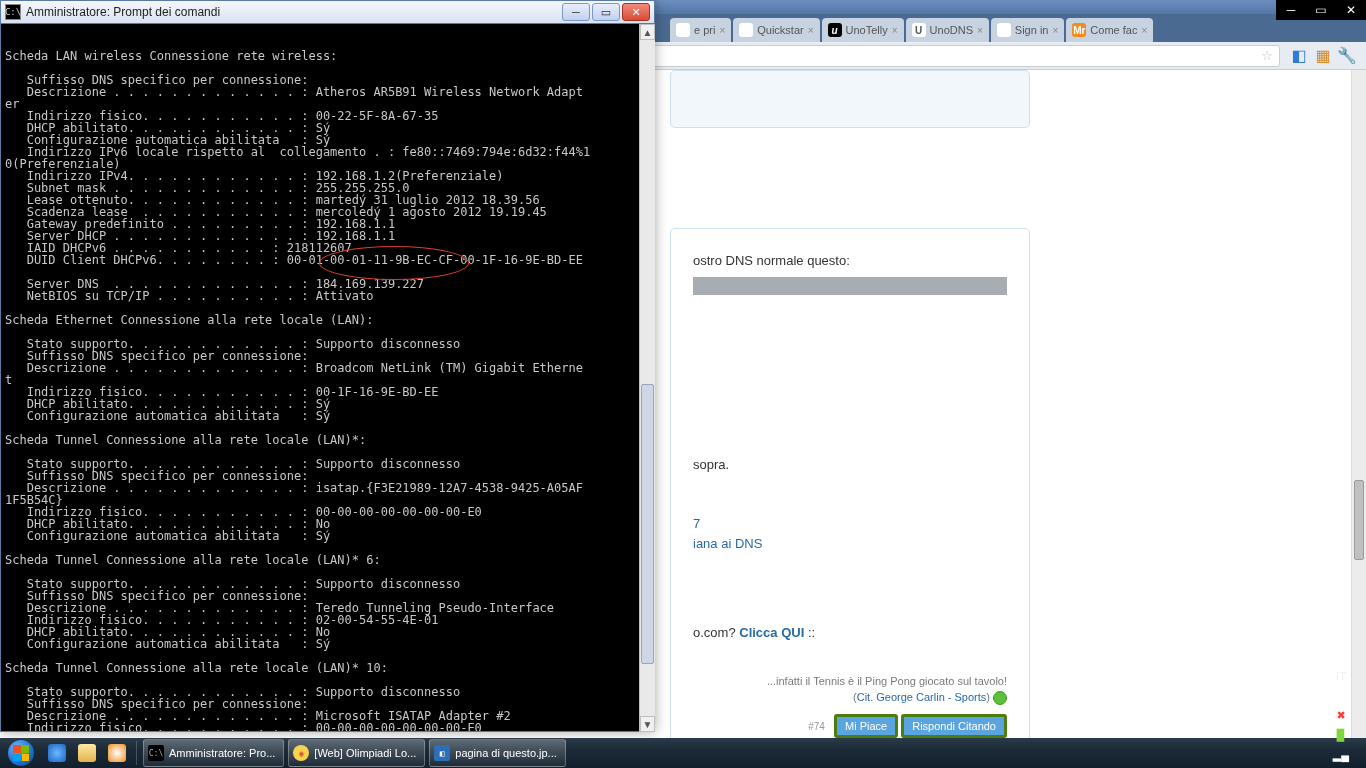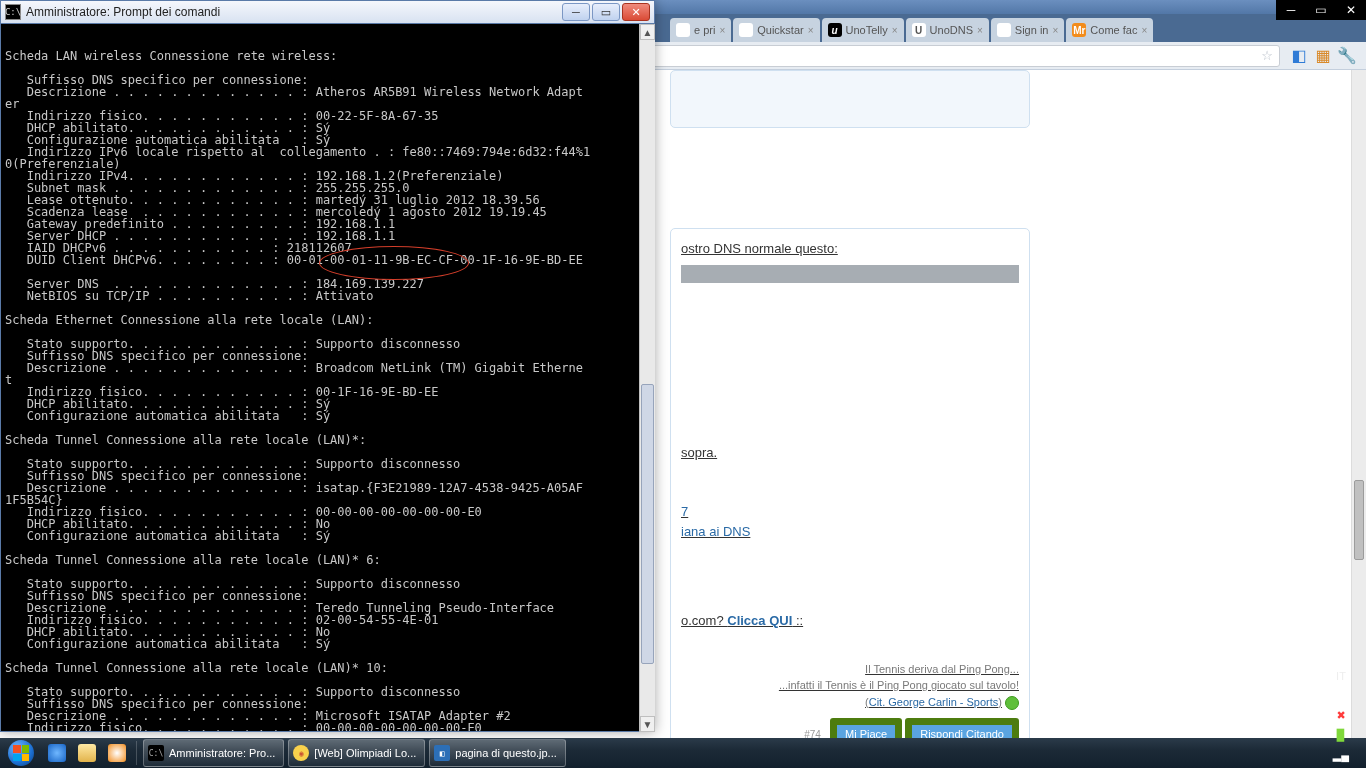--- a/index.html
+++ b/index.html
@@ -15,28 +15,28 @@
   .chrome-winbtns { position:absolute; top:0; right:0; height:20px; display:flex; }
   .chrome-winbtns span { width:30px; height:20px; display:flex; align-items:center; justify-content:center; font-size:12px; color:#fff; background:#000; }
   .chrome-winbtns .cx { background:#000; }
   .chrome-addr { height:28px; background:#e7ecf2; border-bottom:1px solid #c4cfdd; display:flex; align-items:center; padding:0 8px; }
   .chrome-addr .navbtn { width:22px; height:22px; display:flex; align-items:center; justify-content:center; color:#888; font-size:14px; }
   .chrome-addr .urlbox { flex:1; height:22px; background:#fff; border:1px solid #c8cdd4; border-radius:3px; display:flex; align-items:center; padding:0 6px; font-size:13px; color:#8a8a8a; margin:0 6px; }
   .chrome-addr .righticon { width:22px; height:22px; display:flex; align-items:center; justify-content:center; color:#666; margin-left:2px; }
   .chrome-content { position:absolute; left:0; right:15px; top:70px; bottom:30px; background:#fff; }
   .forum-panel { position:absolute; left:670px; width:360px; top:0; }
   .forum-quote { border:1px solid #cfe0f0; border-radius:5px; background:#f2f7fc; padding:8px 10px; font-size:12px; color:#444; margin-bottom:100px; height:58px; }
-  .forum-block { border:1px solid #cfe0f0; border-radius:5px; padding:10px; font-size:13px; color:#333; line-height:1.5;text-decoration:underline; }
+  .forum-block { border:1px solid #cfe0f0; border-radius:5px; padding:22px; font-size:13px; color:#333; line-height:1.5; }
   .forum-block .greybar { height:18px; background:#a7adb3; margin:6px 0 160px; }
   .forum-block a { color:#2a6aa6; text-decoration:none; }
   .forum-sig { font-size:11px; color:#7a7a7a; text-align:right; margin-top:30px; line-height:1.5; }
   .forum-sig .cit { color:#2a6aa6; }
   .forum-actions { text-align:right; margin-top:8px; font-size:11px; }
   .forum-actions .num { color:#999; margin-right:6px; font-size:10px; }
-  .forum-actions button { background:#5aa4e0; color:#fff; border:7px solid #4d7c0f; border-radius:3px; padding:3px 8px; font-size:11px; cursor:pointer; }
+  .forum-actions button { background:#5aa4e0; color:#fff; border:3px solid #4d7c0f; border-radius:3px; padding:3px 8px; font-size:11px; cursor:pointer; }
   .green-dot { display:inline-block; width:14px; height:14px; border-radius:50%; background:#5fbf3a; border:1px solid #3e9a1f; vertical-align:middle; margin-left:3px; }
   .chrome-scroll { position:absolute; right:0; top:70px; bottom:30px; width:15px; background:#ececec; border-left:1px solid #dcdcdc; }
   .chrome-scroll .thumb { position:absolute; left:2px; right:2px; top:410px; height:80px; background:#c0c0c0; border:1px solid #9c9c9c; border-radius:2px; }
 
   
   .cmd { position:absolute; left:0; top:0; width:655px; height:732px; display:flex; flex-direction:column; box-shadow:0 0 12px rgba(0,0,0,.35); }
   .cmd-titlebar { height:24px; background:linear-gradient(#f5f7fc,#d8e2f1); border:1px solid #5a7aa8; display:flex; align-items:center; padding:0 4px; font-size:12px; color:#222; }
   .cmd-titlebar .ico { width:16px; height:16px; background:#000; color:#ccc; font-size:9px; display:flex; align-items:center; justify-content:center; margin-right:5px; border:1px solid #888; font-family:Consolas,monospace; }
   .cmd-titlebar .ttl { flex:1; }
   .cmd-titlebar .wbtn { width:28px; height:18px; margin-left:2px; border-radius:3px; display:flex; align-items:center; justify-content:center; font-size:11px; color:#333; background:linear-gradient(#e8eefb,#c0d2ef); border:1px solid #7b97c4; }
@@ -127,21 +127,20 @@
       <div class="forum-block">
         <div>ostro DNS normale questo:</div>
         <div class="greybar"></div>
         <div>sopra.</div>
         <div style="height:40px"></div>
         <div><a href="#">7</a></div>
         <div><a href="#">iana ai DNS</a></div>
         <div style="height:70px"></div>
         <div><span>o.com? </span><a href="#"><b>Clicca QUI</b></a><span> ::</span></div>
         <div class="forum-sig">
-          <div>Il Tennis deriva dal Ping Pong...</div>
           <div>...infatti il Tennis è il Ping Pong giocato sul tavolo!</div>
           <div>(<span class="cit">Cit. George Carlin - Sports</span>)<span class="green-dot"></span></div>
         </div>
         <div class="forum-actions">
           <span class="num">#74</span>
           <button>Mi Piace</button>
           <button>Rispondi Citando</button>
         </div>
       </div>
     </div>

